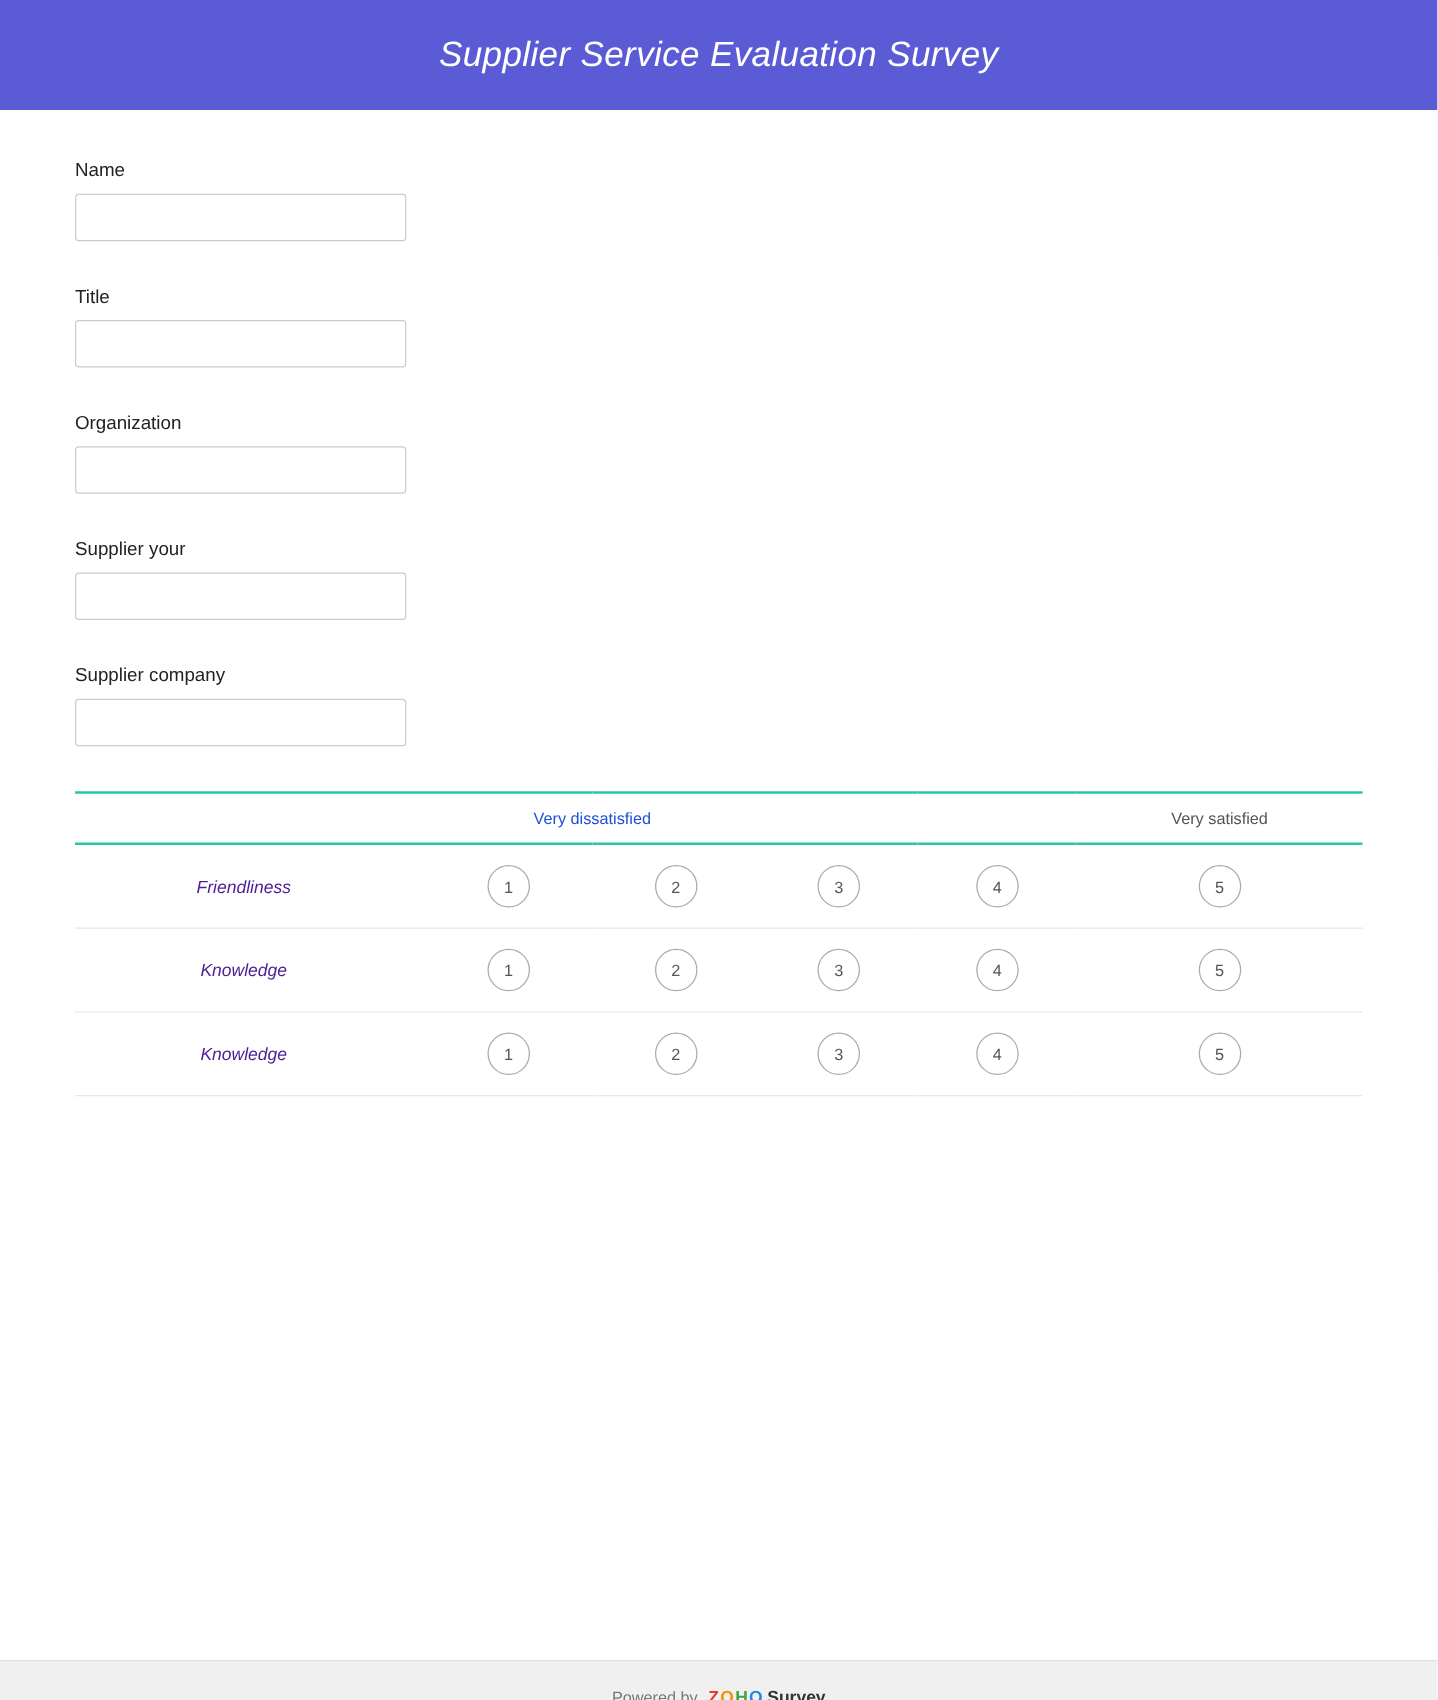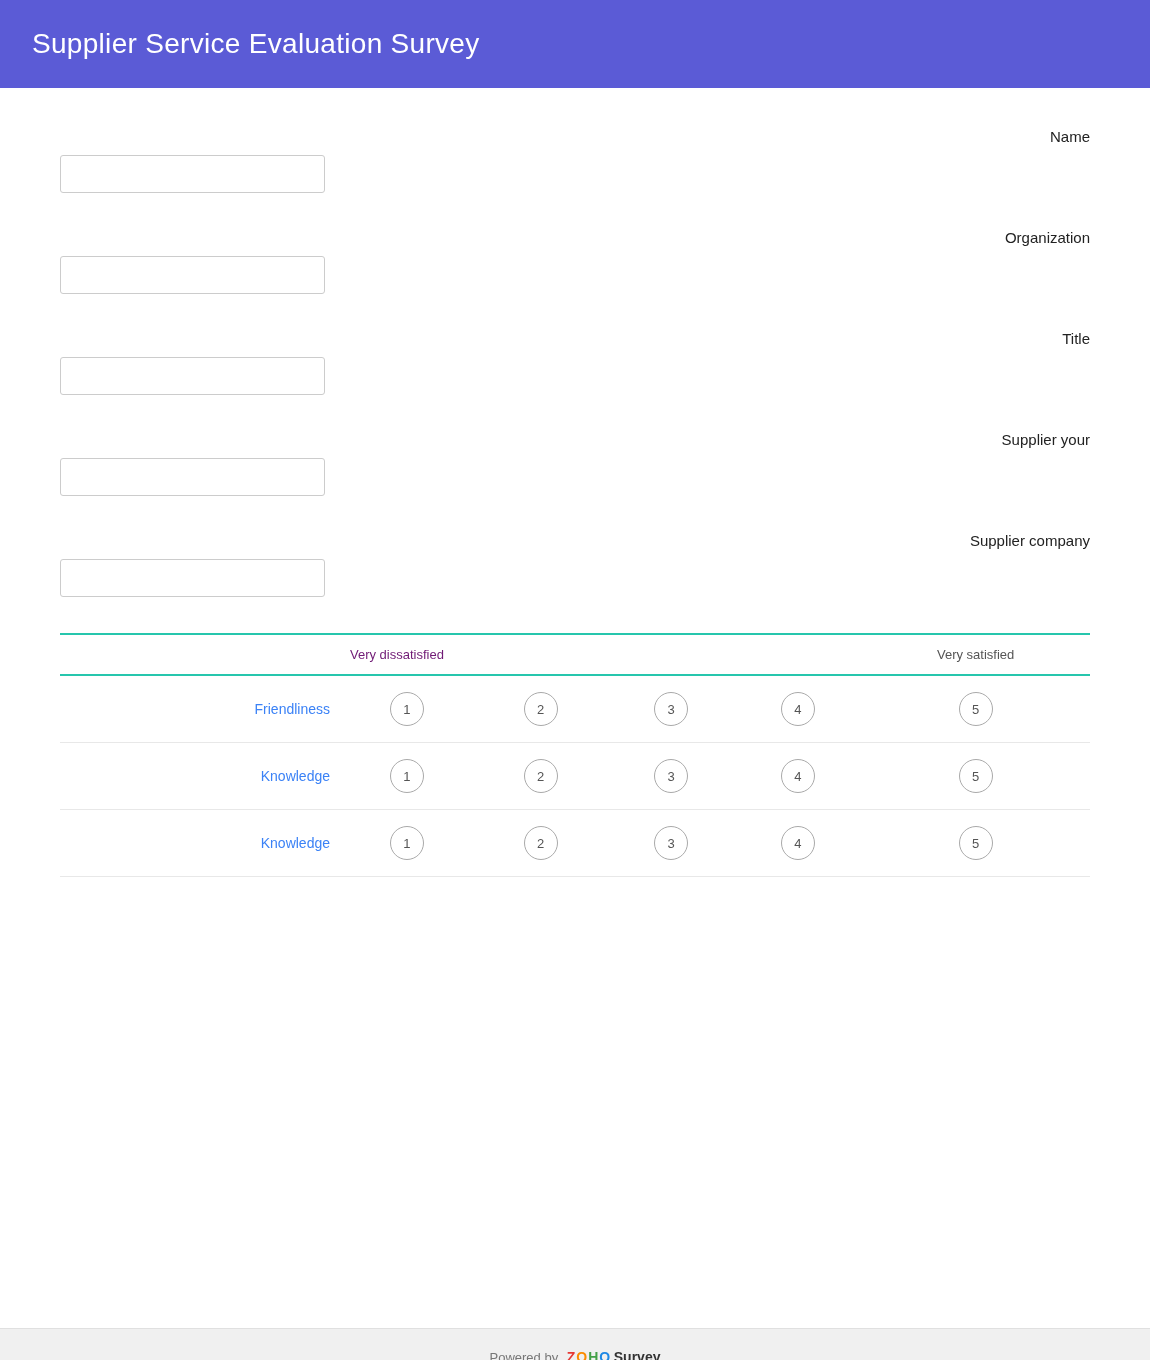--- a/index.html
+++ b/index.html
@@ -12,20 +12,22 @@
       font-family: Arial, sans-serif;
       background: #f5f5f5;
       min-height: 1360px;
       width: 1150px;
     }
 
     .header {
       background: #5b5bd6;
       width: 100%;
       padding: 28px 32px;
+      text-align: center;
+      font-style: italic;
     }
 
     .header h1 {
       color: #ffffff;
       font-size: 28px;
       font-weight: 400;
       letter-spacing: 0.3px;
     }
 
     .main-content {
@@ -37,21 +39,20 @@
     .form-group {
       margin-bottom: 36px;
     }
 
     .form-label {
       display: block;
       font-size: 15px;
       color: #222222;
       margin-bottom: 10px;
       font-weight: 400;
-      text-align: right;
     }
 
     .form-input {
       display: block;
       width: 265px;
       height: 38px;
       border: 1px solid #cccccc;
       border-radius: 3px;
       padding: 6px 10px;
       font-size: 14px;
@@ -83,44 +84,45 @@
       color: #555555;
       font-weight: 400;
     }
 
     .rating-table thead th.th-left {
       text-align: left;
       width: 280px;
     }
 
     .rating-table thead th.th-dissatisfied {
-      text-align: left;
-      color: #701a75;
+      text-align: center;
+      color: #1d4ed8;
     }
 
     .rating-table thead th.th-satisfied {
       text-align: center;
       color: #555555;
     }
 
     .rating-table tbody tr {
       border-bottom: 1px solid #e8e8e8;
     }
 
     .rating-table tbody td {
       padding: 16px 10px;
       font-size: 14px;
       color: #666666;
       text-align: center;
     }
 
     .rating-table tbody td.row-label {
-      text-align: right;
+      text-align: center;
       padding-left: 0;
-      color: #3b82f6;
+      color: #4c1d95;
+      font-style: italic;
     }
 
     .radio-circle {
       display: inline-flex;
       align-items: center;
       justify-content: center;
       width: 34px;
       height: 34px;
       border: 1px solid #aaaaaa;
       border-radius: 50%;
@@ -165,26 +167,26 @@
 </header>
 
 <main class="main-content">
 
   <div class="form-group">
     <label class="form-label">Name</label>
     <input type="text" class="form-input" style="">
   </div>
 
   <div class="form-group">
+    <label class="form-label">Title</label>
+    <input type="text" class="form-input" style="">
+  </div>
+
+  <div class="form-group">
     <label class="form-label">Organization</label>
-    <input type="text" class="form-input" style="">
-  </div>
-
-  <div class="form-group">
-    <label class="form-label">Title</label>
     <input type="text" class="form-input" style="">
   </div>
 
   <div class="form-group">
     <label class="form-label">Supplier your</label>
     <input type="text" class="form-input" style="">
   </div>
 
   <div class="form-group">
     <label class="form-label">Supplier company</label>

